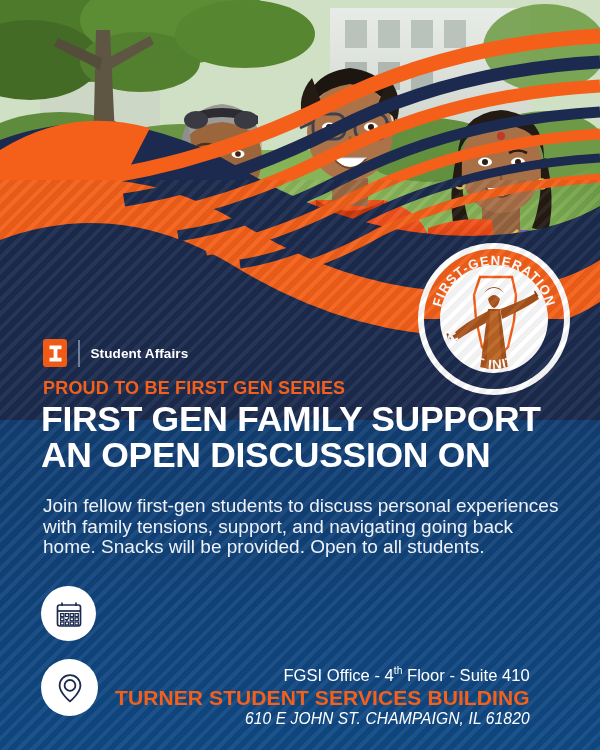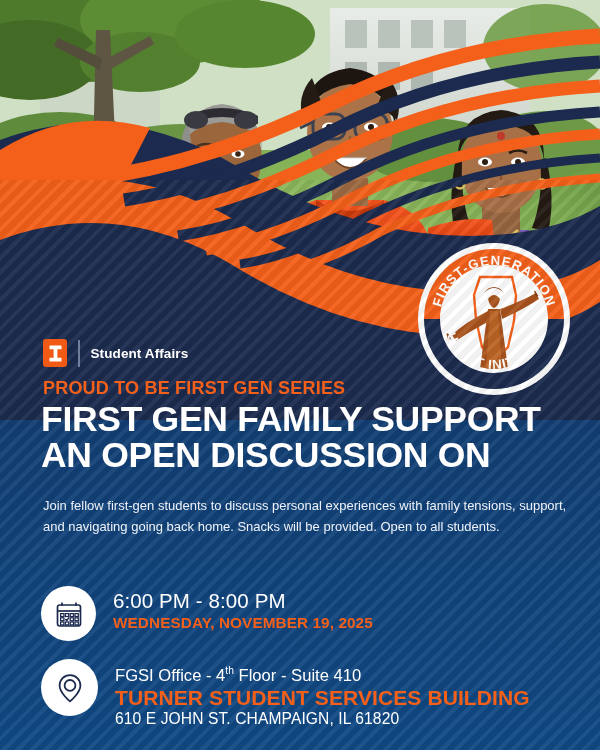--- a/index.html
+++ b/index.html
@@ -63,43 +63,43 @@
   }
   .headline {
     position:absolute; left:41px; top:401px; width:530px;
     color:#fff; font-weight:bold; font-size:35.5px;
     line-height:36px; letter-spacing:-.3px;
   }
 
   
   .body {
     position:absolute; left:43px; top:496px; width:528px;
-    color:#eef2f8; font-size:13px; line-height:20.6px;
+    color:#eef2f8; font-size:19px; line-height:20.6px;
   }
 
   
   .inforow { position:absolute; display:flex; align-items:flex-start; }
   #row-date { left:41px; top:586px; }
-  #row-loc  { left:41px; top:659px; }
+  #row-loc  { left:41px; top:659px;text-align:right; }
 
   .iconcircle {
     width:55px; height:55px; border-radius:50%;
     background:#fff; flex:0 0 55px;
     display:flex; align-items:center; justify-content:center;
   }
   #row-loc .iconcircle { width:57px; height:57px; flex:0 0 57px; }
 
   .infotext { margin-left:17px; padding-top:2px; }
   #row-loc .infotext { padding-top:1px; }
 
   .t-time  { color:#fff;     font-size:20.5px; line-height:25px; font-weight:normal; letter-spacing:.1px; }
   .t-date  { color:#f4601a;  font-size:15.3px; line-height:20px; font-weight:bold; letter-spacing:.1px; }
   .t-place { color:#fff;     font-size:16.6px; line-height:22px; font-weight:normal; }
   .t-bldg  { color:#f4601a;  font-size:21px; line-height:21px; font-weight:bold; letter-spacing:.1px; }
-  .t-addr  { color:#fff;     font-size:15.6px; line-height:21px; font-weight:normal; letter-spacing:.1px; }
+  .t-addr  { color:#fff;     font-size:15.6px; line-height:21px; font-weight:normal; letter-spacing:.1px;font-style:italic; }
   .t-place sup { font-size:.62em; vertical-align:super; }
 </style>
 </head>
 <body>
 
 <div id="flyer">
 
   <svg class="photo" viewBox="0 0 600 330" preserveAspectRatio="none">
     <defs>
       <clipPath id="photoClip">
@@ -394,24 +394,20 @@
             <rect x="16.2" y="18.8" width="3.3" height="2.9"></rect>
             <rect x="21" y="18.8" width="3.3" height="2.9"></rect>
             <rect x="6.6" y="23" width="3.3" height="2.9"></rect>
             <rect x="11.4" y="23" width="3.3" height="2.9"></rect>
             <rect x="16.2" y="23" width="3.3" height="2.9"></rect>
             <rect x="21" y="23" width="3.3" height="2.9"></rect>
           </g>
           <path d="M11.6 20.5 L12.8 21.6 L14.7 18.9" fill="none" stroke="#1b2a4e" stroke-width="1.5" stroke-linecap="round"></path>
         </svg>
       </div>
-      <div class="infotext">
-        <div class="t-time">6:00 PM - 8:00 PM</div>
-        <div class="t-date">WEDNESDAY, NOVEMBER 19, 2025</div>
-      </div>
     </div>
 
     <div class="inforow" id="row-loc">
       <div class="iconcircle">
         <svg width="30" height="32" viewBox="0 0 30 32">
           <path d="M15 3.2 C 9.2 3.2 4.6 7.8 4.6 13.6 C 4.6 21 15 29.4 15 29.4
                    C 15 29.4 25.4 21 25.4 13.6 C 25.4 7.8 20.8 3.2 15 3.2 Z" fill="none" stroke="#1b2a4e" stroke-width="1.8"></path>
           <circle cx="15" cy="13.4" r="5.4" fill="none" stroke="#1b2a4e" stroke-width="1.8"></circle>
         </svg>
       </div>

